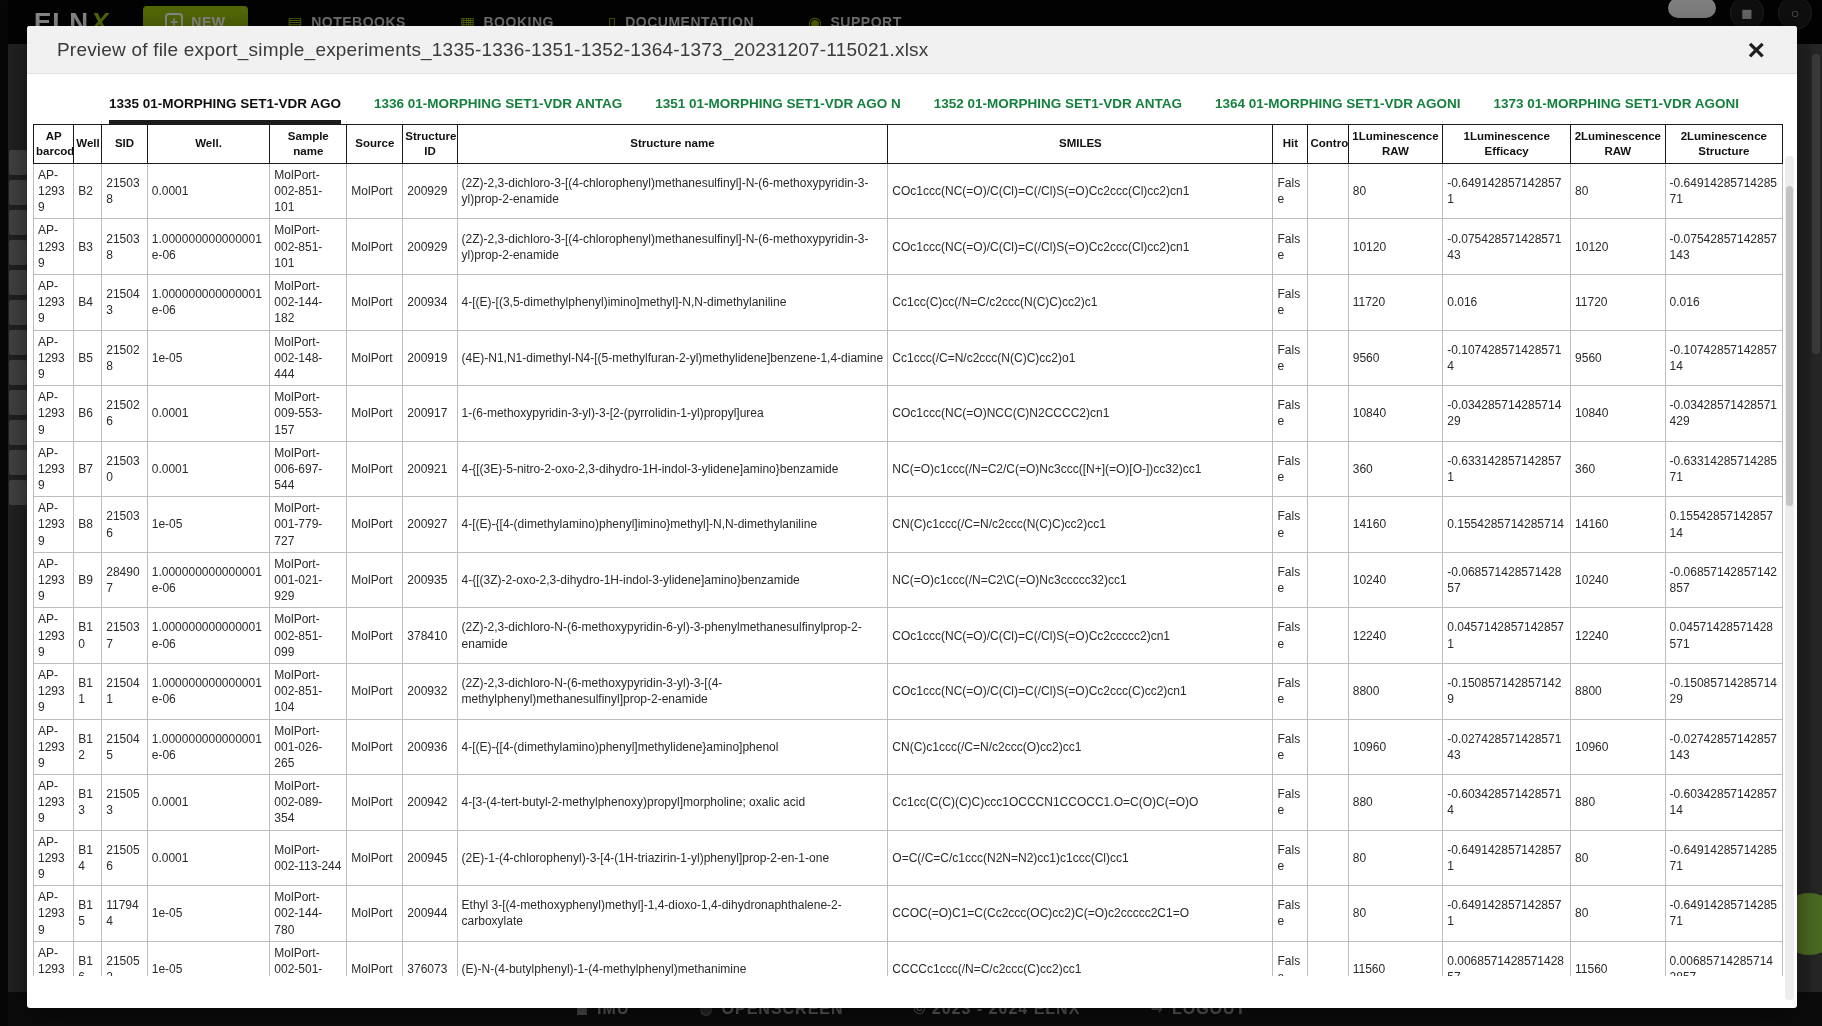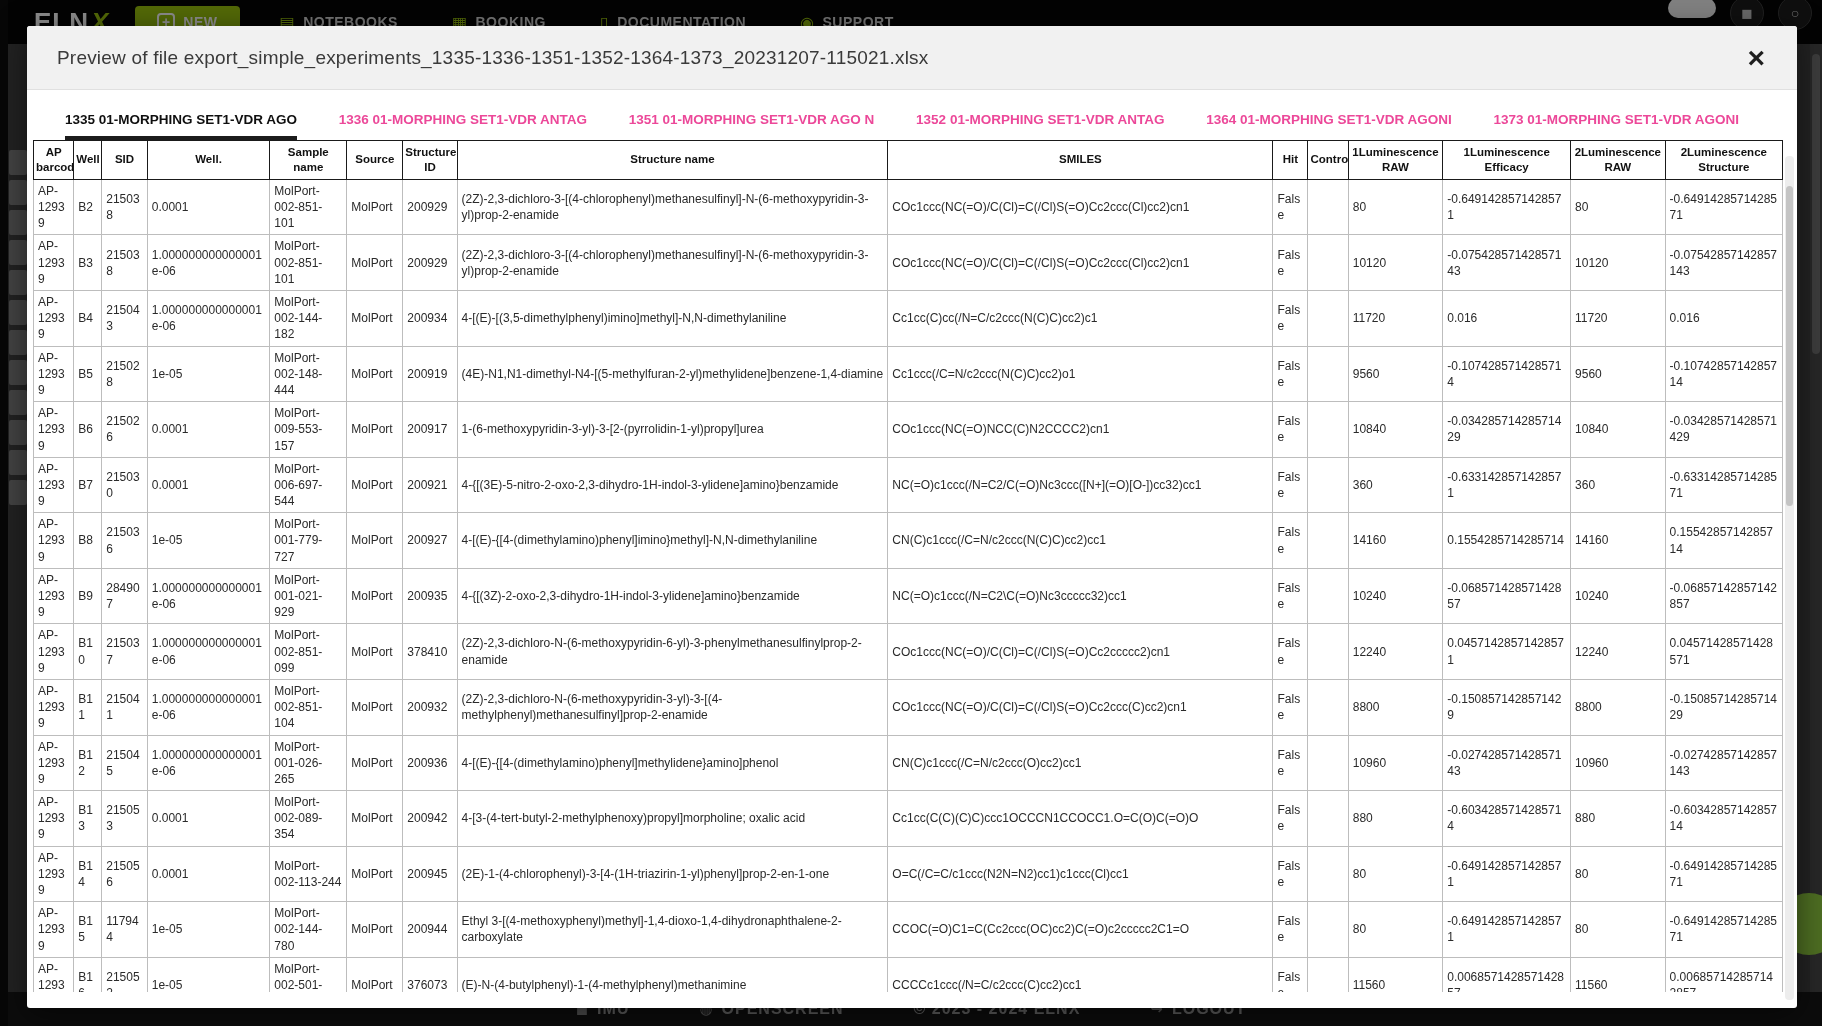--- a/index.html
+++ b/index.html
@@ -2,21 +2,21 @@
 <html><head>
 <meta charset="utf-8">
 <style>
   * { margin:0; padding:0; box-sizing:border-box; }
   html,body { width:1822px; height:1026px; overflow:hidden; background:#3f3f3f;
               font-family:"Liberation Sans","DejaVu Sans",sans-serif; }
   .stage { position:relative; width:1822px; height:1026px; }
 
   
   .topnav { position:absolute; left:0; top:0; width:100%; height:44px; background:#060606;
-            display:flex; align-items:center; gap:26px; padding-left:34px; z-index:1; }
+            display:flex; align-items:center; gap:34px; padding-left:34px; z-index:1; }
   .logo { font-size:26px; font-weight:bold; color:#fff; letter-spacing:1px; display:flex; align-items:center; }
   .logo .accent { color:#97bf0d; margin-left:2px; font-style:italic; }
   .nav-item { display:flex; align-items:center; gap:8px; color:#d6d6d6; font-weight:bold;
               font-size:14px; letter-spacing:.5px; padding:6px 14px; }
   .nav-item .nav-glyph { color:#97bf0d; font-size:16px; }
   .nav-item.btn-new { background:#97bf0d; color:#fff; border-radius:4px; padding:7px 22px; }
   .nav-item.btn-new .nav-glyph { color:#fff; border:2px solid #fff; border-radius:4px; width:18px; height:18px;
               display:flex; align-items:center; justify-content:center; font-size:14px; line-height:1; }
   .nav-right { position:absolute; right:10px; top:0; display:flex; align-items:center; gap:14px; }
   .pill { width:48px; height:20px; border-radius:10px; background:#e9e9e9; margin-top:-14px; }
@@ -34,27 +34,27 @@
   .footer-item { display:flex; align-items:center; gap:8px; color:#a5a5a5; font-weight:bold;
                  font-size:16px; letter-spacing:1px; }
   .footer-item .f-glyph { font-size:15px; color:#8a8a8a; }
 
   
   .overlay { position:absolute; inset:0; background:rgba(0,0,0,0.45); z-index:5; }
 
   
   .modal { position:absolute; left:27px; top:26px; width:1770px; height:982px; background:#fff;
            border-radius:3px; z-index:10; box-shadow:0 6px 30px rgba(0,0,0,.5); overflow:hidden; }
-  .modal-header { height:64px; background:#f1f1f1; display:flex; align-items:center;
+  .modal-header { height:48px; background:#f1f1f1; display:flex; align-items:center;
                   padding:0 30px; border-bottom:1px solid #e0e0e0;text-align:center; }
   .modal-title { font-size:19px; color:#3a3a3a; letter-spacing:.2px; }
   .modal-close { margin-left:auto; font-size:30px; font-weight:bold; color:#1e1e1e; cursor:pointer;
                  line-height:1; padding:0 2px; }
-  .tabs { display:flex; justify-content:space-between; padding:22px 58px 0 38px; }
-  .tab { font-size:13.5px; font-weight:bold; color:#ec4899; padding-bottom:9px; white-space:nowrap; cursor:pointer; }
+  .tabs { display:flex; justify-content:space-between; padding:22px 58px 0 82px; }
+  .tab { font-size:13.5px; font-weight:bold; color:#15803d; padding-bottom:9px; white-space:nowrap; cursor:pointer; }
   .tab.active { color:#0f0f0f; border-bottom:4px solid #1c1c1c; }
   .table-wrap { margin:0 14px 0 6px; height:852px; overflow:hidden; position:relative; }
   table { width:100%; border-collapse:collapse; table-layout:fixed; }
   th { border:1px solid #1a1a1a; background:#fff; font-size:11.5px; font-weight:bold; color:#111;
        text-align:center; padding:4px 2px; line-height:1.3; overflow:hidden; }
   td { border:1px solid #bdbdbd; font-size:12px; color:#2a2a2a; padding:3px 4px; line-height:1.35;
        vertical-align:middle; word-wrap:break-word; overflow-wrap:break-word; overflow:hidden; }
   tr { background:#fff; }
   .modal-scrollbar { position:absolute; right:3px; top:130px; bottom:8px; width:9px; background:#ededed;
                      border-radius:4px; z-index:11; }

